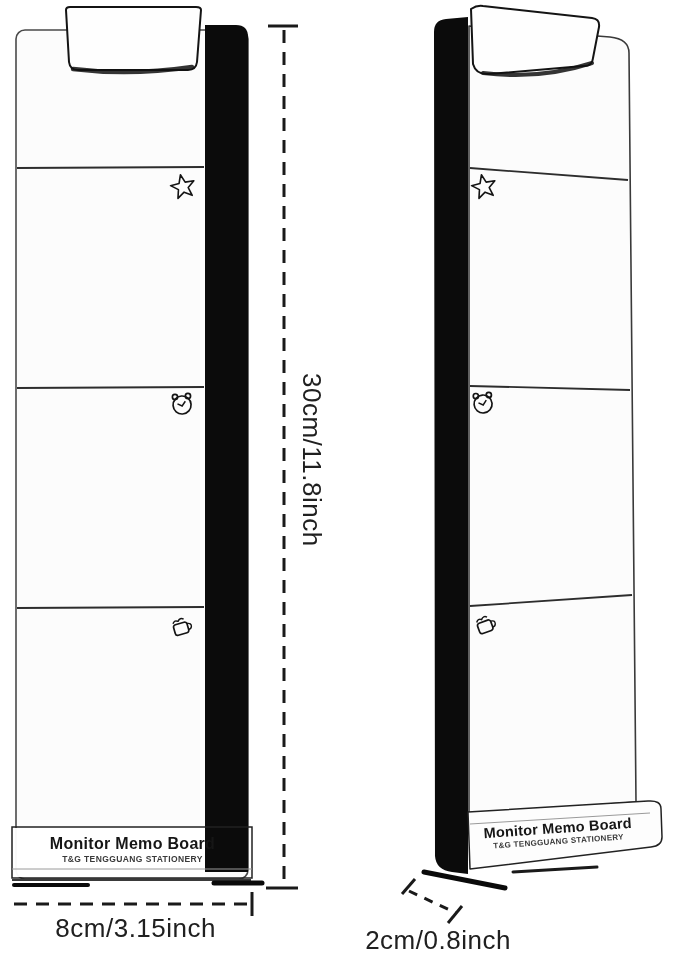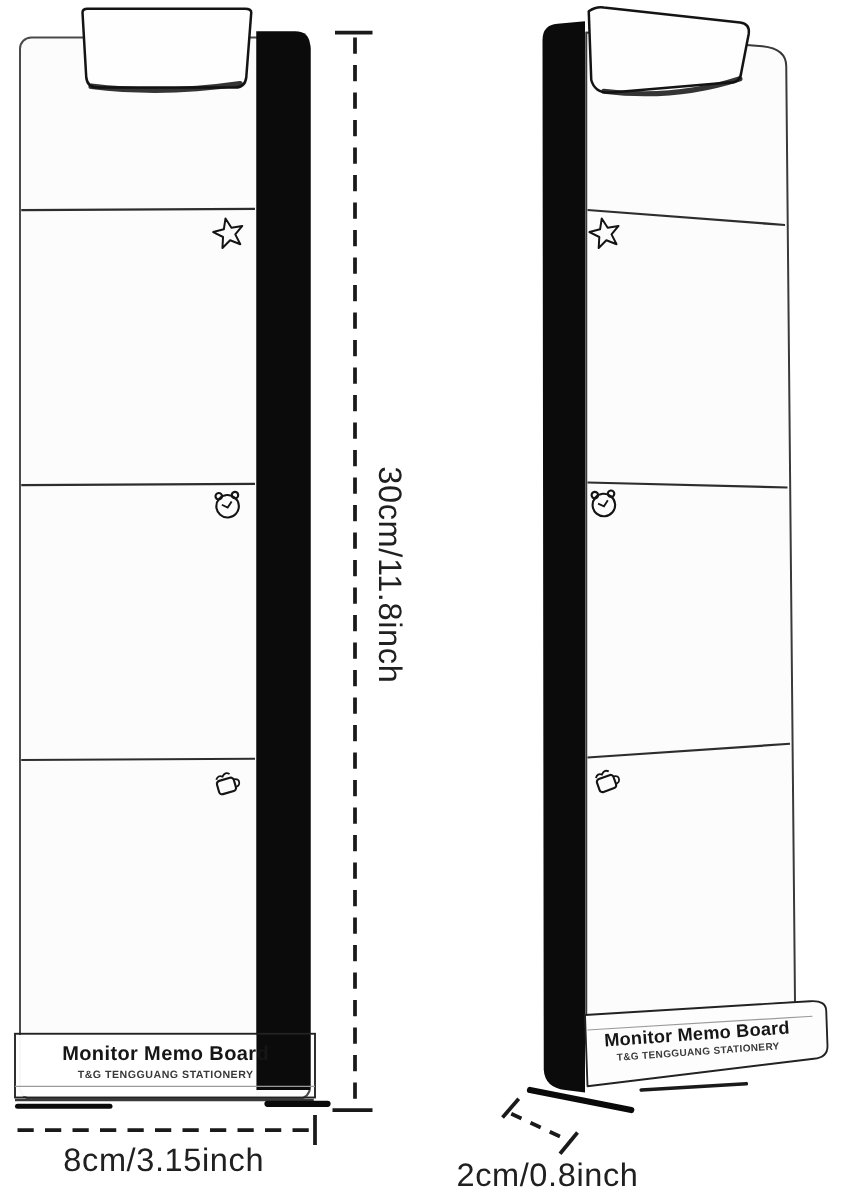--- a/index.html
+++ b/index.html
@@ -6,21 +6,21 @@
   .stage {
     position:relative; width:679px; height:953px; background:#ffffff;
     font-family:"Liberation Sans", sans-serif; overflow:hidden;
   }
   svg.art { position:absolute; left:0; top:0; }
   .txt { position:absolute; color:#1c1c1c; }
 
   
   .dim { font-size:26px; letter-spacing:0.5px; color:#202020; white-space:nowrap; }
   .dim-height { left:296px; top:373px; writing-mode:vertical-rl; }
-  .dim-width  { left:46px;  top:913px; width:170px; text-align:center; }
+  .dim-width  { left:46px;  top:913px; width:170px; text-align:right; }
   .dim-depth  { left:358px; top:925px; width:160px; text-align:center; }
 
   
   .front-label { left:40px; top:835px; width:185px; text-align:center; }
   .front-label .t1 { font-weight:bold; font-size:16px; letter-spacing:0.3px; color:#161616; }
   .front-label .t2 { font-weight:bold; font-size:8.5px; letter-spacing:0.4px; color:#3a3a3a; margin-top:1px; }
 
   
   .side-label { left:482px; top:820px; width:152px; text-align:center; transform:rotate(-4deg); }
   .side-label .t1 { font-weight:bold; font-size:14.5px; letter-spacing:0.2px; color:#161616; }

